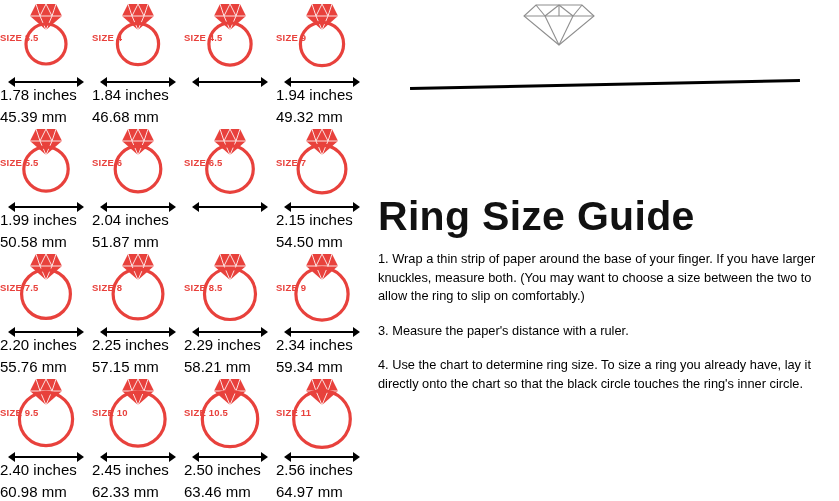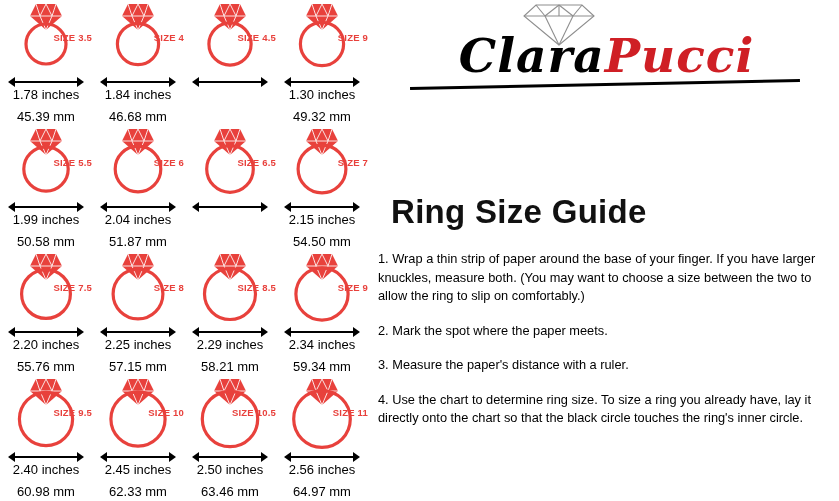--- a/index.html
+++ b/index.html
@@ -42,21 +42,21 @@
     left: 0;
     top: 2px;
     width: 92px;
     height: 72px;
   }
   .size-label {
     position: absolute;
     left: 0;
     top: 32px;
     width: 92px;
-    text-align: right;
+    text-align: left;
     font-size: 9.5px;
     color: #e8413c;
     font-weight: bold;
     letter-spacing: 0.2px;
     z-index: 3;
   }
   .arrow-row {
     position: absolute;
     left: 8px;
     top: 77px;
@@ -85,22 +85,21 @@
   }
   .arrow-head.right {
     right: 0;
     border-left: 7px solid #000;
   }
   .meas {
     position: absolute;
     left: 0;
     top: 89px;
     width: 92px;
-    text-align: center;
-    font-size: 13px;
+    font-size: 15px;
     line-height: 11.5px;
     color: #000;
   }
   .meas .mm { display: block; margin-top: 10px; }
 
   
   #right-panel {
     position: absolute;
     left: 368px;
     top: 0;
@@ -146,25 +145,24 @@
     height: 3px;
     background: #000;
     transform: rotate(-1.2deg);
   }
 
   
   #guide-title {
     position: absolute;
     left: 10px;
     top: 193px;
-    font-size: 33px;
+    font-size: 41px;
     font-weight: bold;
     letter-spacing: 0.3px;
     color: #111;
-    margin-left: 13px;
   }
 
   
   #steps {
     position: absolute;
     left: 10px;
     top: 250px;
     width: 450px;
   }
   .step {
@@ -266,21 +264,21 @@
               </g>
             </g>
             <circle cx="46" cy="42" r="21.6" fill="none" stroke="#e8413c" stroke-width="3.2"></circle>
           </svg></div>
         <div class="size-label">SIZE 9</div>
         <div class="arrow-row">
           <div class="arrow-head left"></div>
           <div class="arrow-line"></div>
           <div class="arrow-head right"></div>
         </div>
-        <div class="meas"><span>1.30 inches</span><span class="mm">49.32 mm</span></div>
+        <div class="meas"><span>1.94 inches</span><span class="mm">49.32 mm</span></div>
       </div>
       <div class="ring-cell">
         <div class="ring-art"><svg viewBox="0 0 92 72" width="92" height="72">
             <g transform="translate(46,8)">
               <polygon points="-16,6 -10,-6 10,-6 16,6 0,20" fill="#e8413c"></polygon>
               <g stroke="#ffffff" stroke-width="1" opacity="0.85">
                 <line x1="-10" y1="-6" x2="-6" y2="6"></line>
                 <line x1="10" y1="-6" x2="6" y2="6"></line>
                 <line x1="-16" y1="6" x2="16" y2="6"></line>
                 <line x1="-6" y1="6" x2="0" y2="-6"></line>
@@ -575,29 +573,25 @@
             <line x1="14" y1="3" x2="23" y2="14"></line>
             <line x1="60" y1="3" x2="51" y2="14"></line>
             <line x1="23" y1="14" x2="37" y2="3"></line>
             <line x1="51" y1="14" x2="37" y2="3"></line>
             <line x1="37" y1="3" x2="37" y2="14"></line>
             <line x1="23" y1="14" x2="37" y2="43"></line>
             <line x1="51" y1="14" x2="37" y2="43"></line>
           </g>
         </svg>
       </div>
-      <div id="logo-text">
-        <span class="clara">Clara</span><span class="pucci">Pucci</span>
-      </div>
       <div id="logo-underline"></div>
     </div>
 
     <div id="guide-title">Ring Size Guide</div>
 
     <div id="steps">
       <div class="step">1.  Wrap a thin strip of paper around the base of your finger. If you have larger knuckles, measure both. (You may want to choose a size between the two to allow the ring to slip on comfortably.)</div>
-      <div class="step">2.  Mark the spot where the paper meets.</div>
       <div class="step">3.  Measure the paper's distance with a ruler.</div>
       <div class="step">4.  Use the chart to determine ring size. To size a ring you already have, lay it directly onto the chart so that the black circle touches the ring's inner circle.</div>
     </div>
 
   </div>
 </div>
 
 </body></html>

